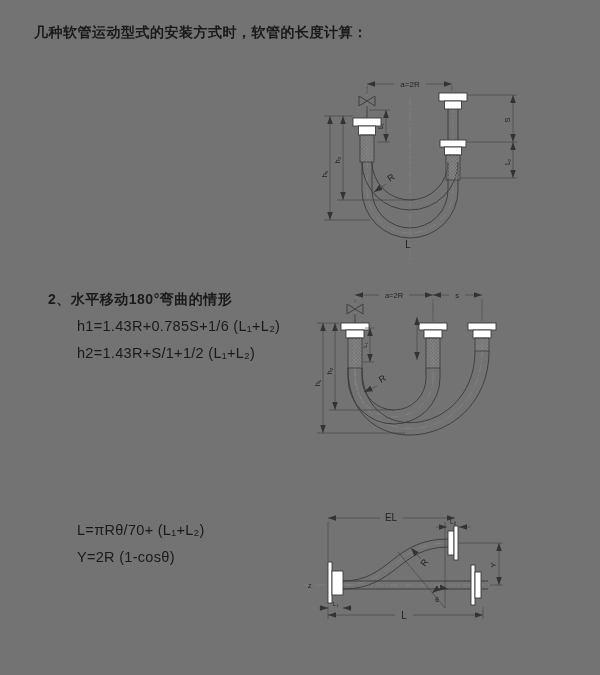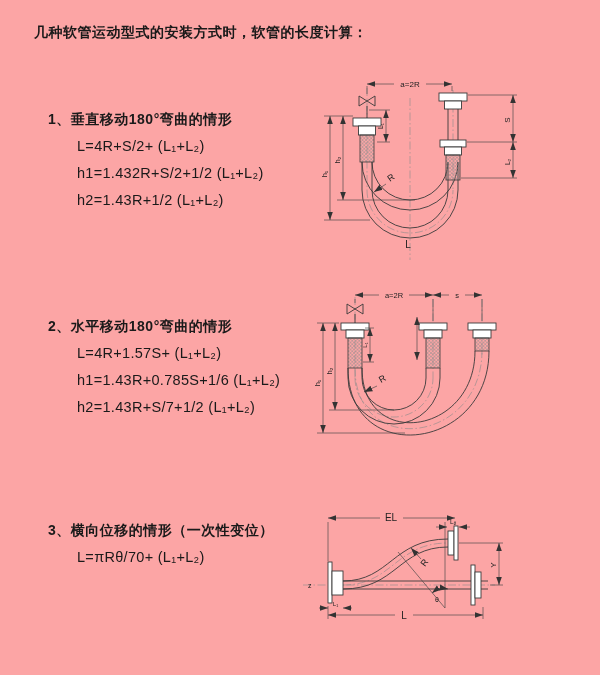--- a/index.html
+++ b/index.html
@@ -1,53 +1,46 @@
 <!DOCTYPE html>
 <html><head>
 <meta charset="utf-8">
 <style>
   html,body{margin:0;padding:0;background:#e8e8e8;}
-  .page{position:relative;width:600px;height:675px;background:#fca5a5;overflow:hidden;
+  .page{position:relative;width:600px;height:675px;background:#737373;overflow:hidden;
         font-family:"Liberation Sans","DejaVu Sans",sans-serif;color:#1a1a1a;}
   .title{position:absolute;left:34px;top:24px;font-size:14px;font-weight:bold;letter-spacing:.5px;}
   .sec{position:absolute;left:48px;}
   .sec-heading{font-size:14px;font-weight:bold;line-height:27px;letter-spacing:.5px;}
   .formula{font-size:14.5px;line-height:27px;margin-left:29px;letter-spacing:.3px;}
   svg.diag{position:absolute;}
   .ol{fill:none;stroke:#3a3a3a;stroke-width:.9;}
   .dl{fill:none;stroke:#444;stroke-width:.65;}
   .cl{fill:none;stroke:#8a8a8a;stroke-width:.6;stroke-dasharray:8 2.5 1.5 2.5;}
   .ff{fill:#fff;stroke:#3a3a3a;stroke-width:.9;}
   .braid{fill:url(#braidp);stroke:#3a3a3a;stroke-width:.8;}
   text.dim{fill:#222;font-family:"Liberation Sans","DejaVu Sans",sans-serif;}
 </style>
 </head>
 <body>
 
 <div class="page">
 
   <div class="title">几种软管运动型式的安装方式时，软管的长度计算：</div>
 
-  <div class="sec" style="top:106px">
-    <div class="sec-heading">1、垂直移动180°弯曲的情形</div>
-    <div class="formula">L=4R+S/2+ (L₁+L₂)</div>
-    <div class="formula">h1=1.432R+S/2+1/2 (L₁+L₂)</div>
-    <div class="formula">h2=1.43R+1/2 (L₁+L₂)</div>
+
+  <div class="sec" style="top:286px">
+    <div class="sec-heading">2、水平移动180°弯曲的情形</div>
+    <div class="formula">h1=1.43R+0.785S+1/6 (L₁+L₂)</div>
+    <div class="formula">h2=1.43R+S/1+1/2 (L₁+L₂)</div>
   </div>
 
-  <div class="sec" style="top:313px">
-    <div class="sec-heading">2、水平移动180°弯曲的情形</div>
-    <div class="formula">L=4R+1.57S+ (L₁+L₂)</div>
-    <div class="formula">h1=1.43R+0.785S+1/6 (L₁+L₂)</div>
-    <div class="formula">h2=1.43R+S/7+1/2 (L₁+L₂)</div>
-  </div>
-
   <div class="sec" style="top:517px">
-    <div class="sec-heading">3、横向位移的情形（一次性变位）</div>
     <div class="formula">L=πRθ/70+ (L₁+L₂)</div>
+    <div class="formula">Y=2R (1-cosθ)</div>
   </div>
 
   <svg class="diag" style="left:310px;top:70px" width="285" height="195" viewBox="0 0 285 195">
     <defs>
       <marker id="ar" viewBox="0 0 10 10" refX="10" refY="5" markerWidth="13" markerHeight="13" orient="auto-start-reverse" markerUnits="strokeWidth">
         <path d="M0 1.5 L10 5 L0 8.5 Z" fill="#333"></path>
       </marker>
       <pattern id="braidp" width="3.5" height="3.5" patternUnits="userSpaceOnUse">
         <path d="M0 3.5 L3.5 0 M0 0 L3.5 3.5" stroke="#8f8f8f" stroke-width="0.5"></path>
       </pattern>

